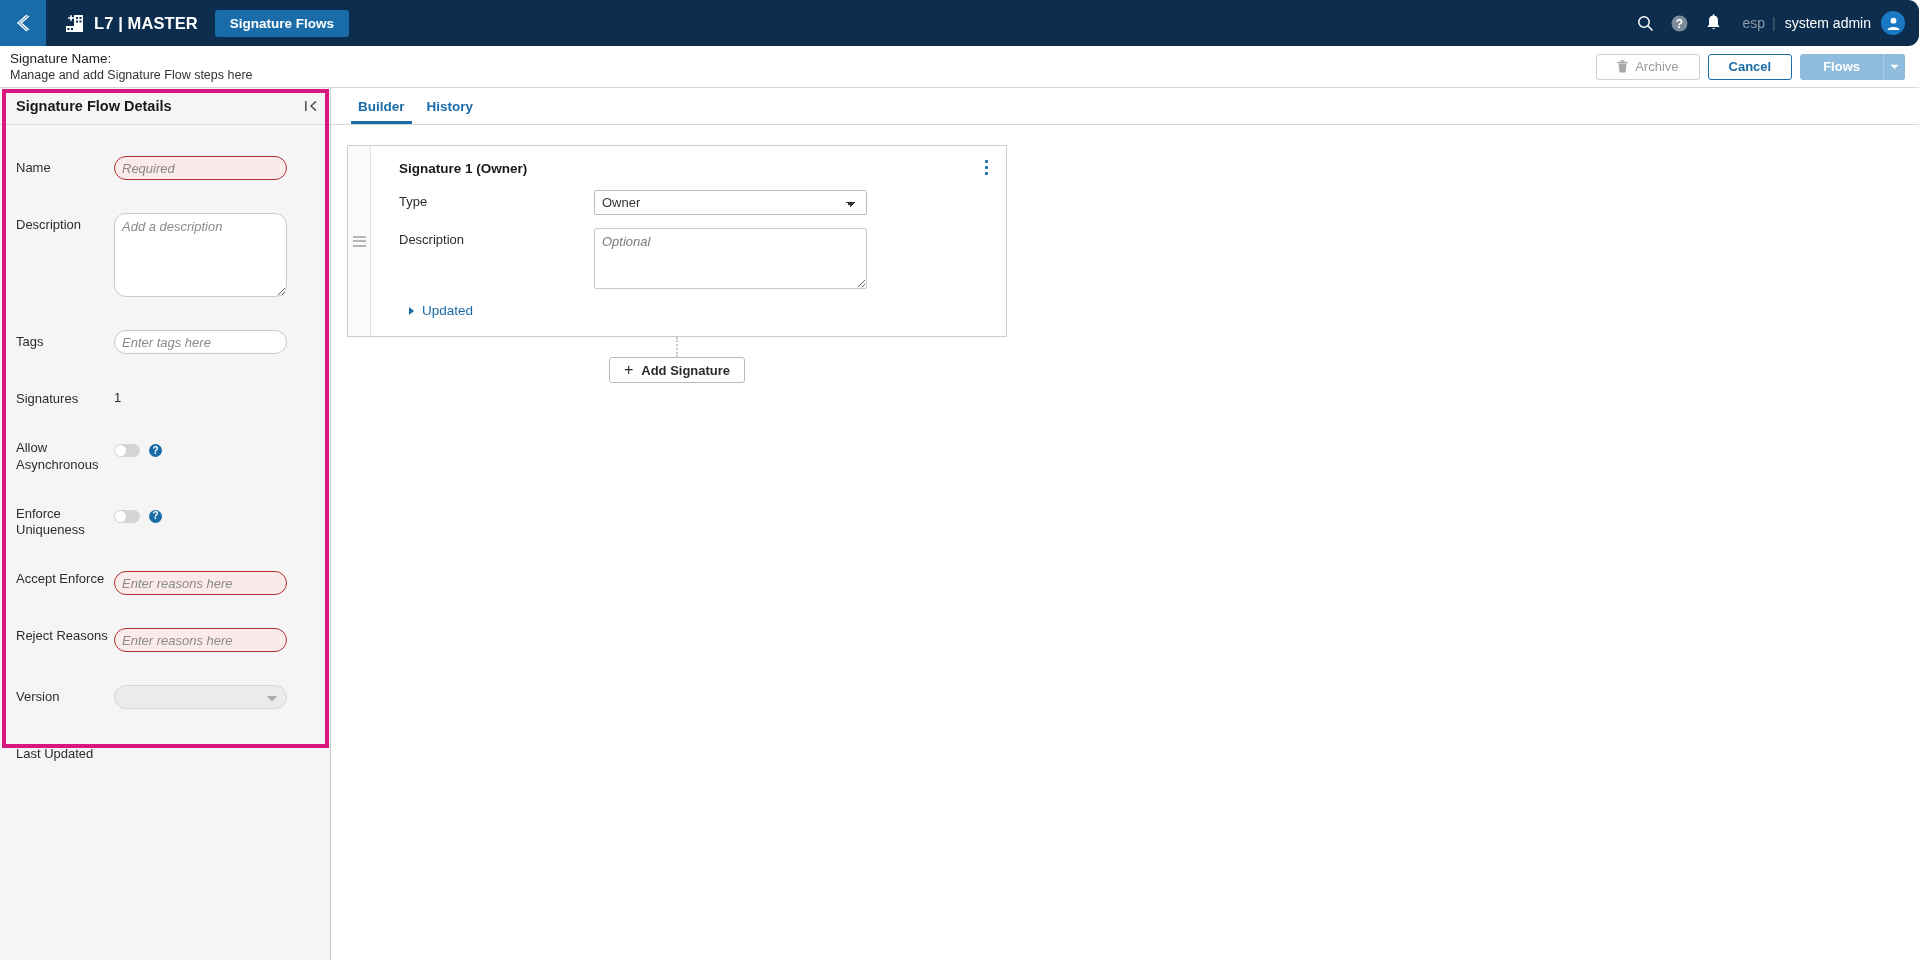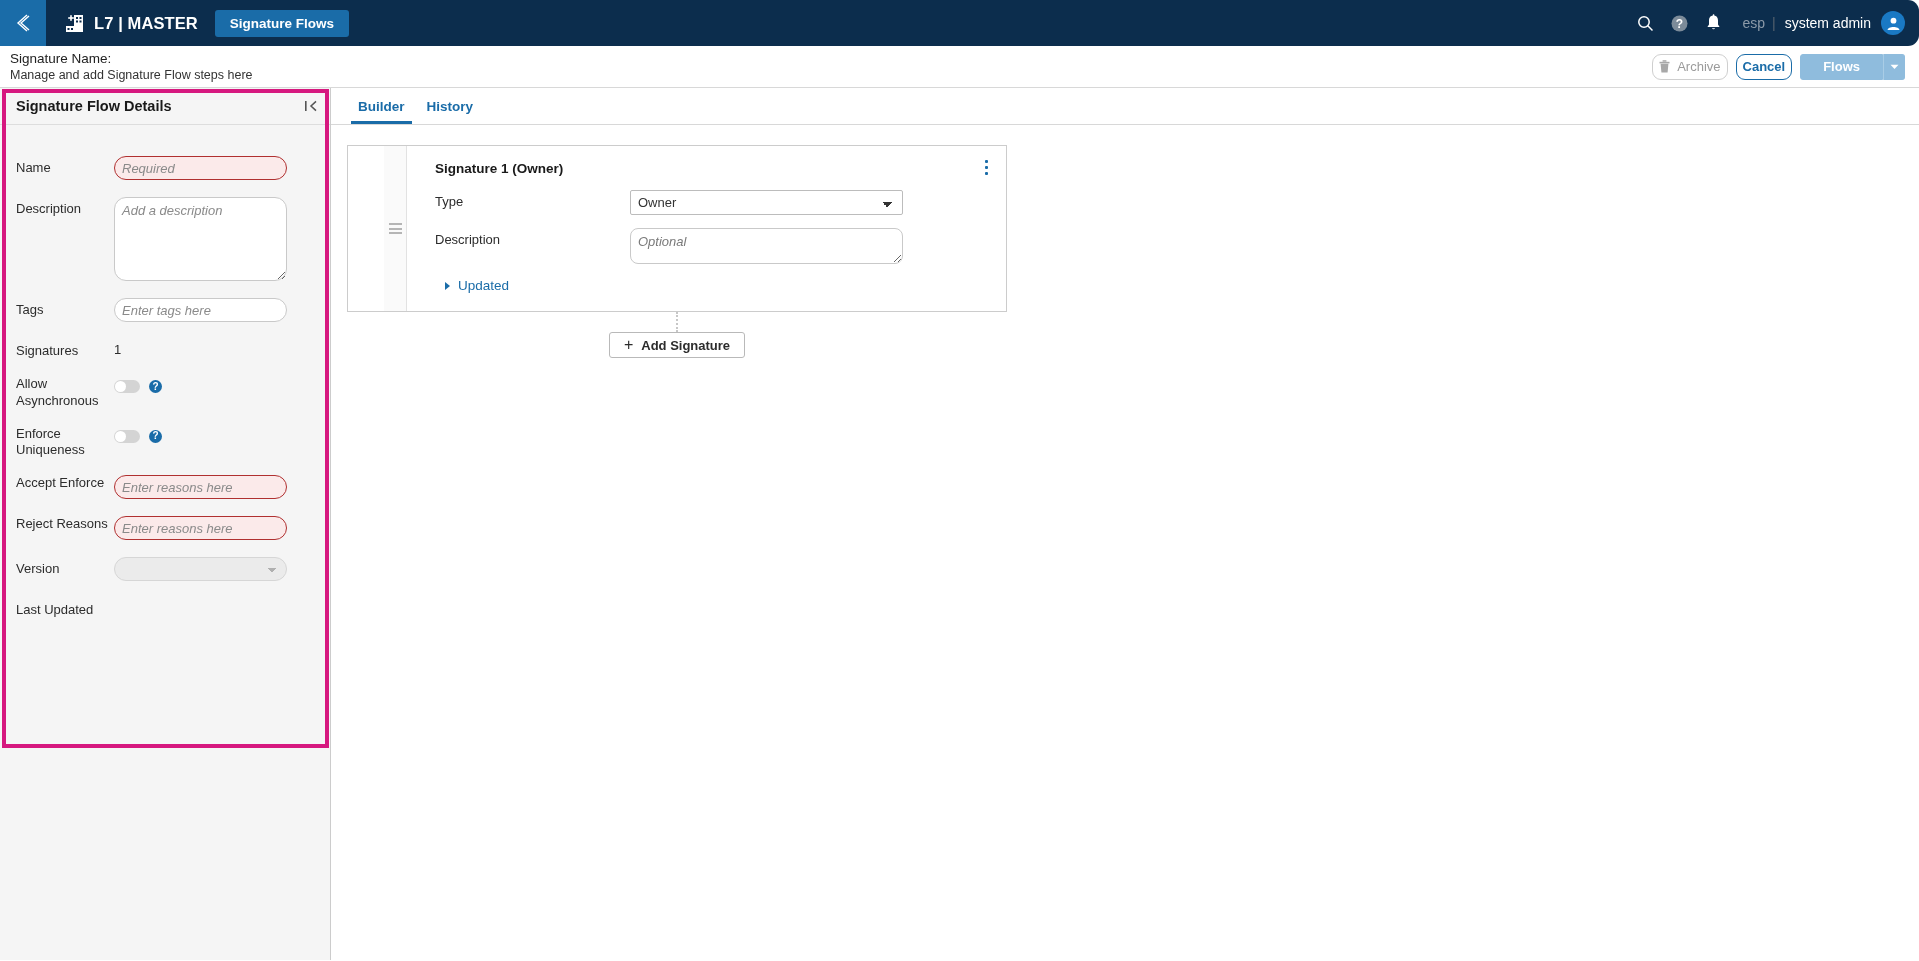--- a/index.html
+++ b/index.html
@@ -70,23 +70,23 @@
     position: relative;
   }
   #subheader-titles { padding-left: 10px; line-height: 1.28; }
   #sub-title { font-size: 13.5px; color: #222222; }
   #sub-subtitle { font-size: 12.5px; color: #333333; }
   #subheader-actions {
     margin-left: auto; display: flex; align-items: center;
     padding-right: 14px; gap: 8px;
   }
   .btn {
-    height: 26px; border-radius: 9px; font-size: 13px;
+    height: 26px; border-radius: 3px; font-size: 13px;
     display: inline-flex; align-items: center; justify-content: center;
-    cursor: pointer; padding: 0 6px; white-space: nowrap;
+    cursor: pointer; padding: 0 20px; white-space: nowrap;
     font-family: "Liberation Sans", sans-serif;
   }
   #btn-archive {
     background: #ffffff; border: 1px solid #cfcfcf; color: #9b9b9b;
     gap: 7px;
   }
   #btn-cancel {
     background: #ffffff; border: 1px solid #1a6ca8; color: #1a6ca8;
     font-weight: bold;
   }
@@ -114,21 +114,21 @@
     background: #f5f5f5;
   }
   #panel-header-title { font-size: 14.5px; font-weight: bold; color: #1a1a1a; }
   #panel-collapse {
     margin-left: auto; color: #555; font-size: 15px;
     cursor: pointer; display:flex; align-items:center; gap:1px;
   }
   #panel-form { padding: 18px 0 0 0; }
   .form-row {
     display: flex; align-items: flex-start;
-    padding: 13px 12px 0 16px; margin-bottom: 4px;
+    padding: 13px 12px 0 16px; margin-bottom: 20px;
   }
   .form-label {
     width: 98px; flex: none; font-size: 13px; color: #2c2c2c;
     line-height: 1.25; padding-top: 4px;
   }
   .form-label.two-line { padding-top: 0px; }
   .fld { font-family: "Liberation Sans", sans-serif; }
   input.fld, textarea.fld, select.fld {
     font-size: 13px; color: #333;
     border-radius: 12px; outline: none;
@@ -193,21 +193,21 @@
     font-size: 13.5px; font-weight: bold; color: #1a6ca8;
     cursor: pointer; position: relative;
   }
   .tab.active::after {
     content:''; position:absolute; left:4px; right:4px; bottom:0;
     height:3px; background:#1a6ca8;
   }
   #builder-area { padding: 20px 0 0 16px; }
   #sig-card {
     width: 660px; border: 1px solid #cccccc; background: #ffffff;
-    display: flex; position: relative; padding-left: 36px;
+    display: flex; position: relative;
   }
   #drag-handle {
     width: 23px; flex: none; border-right: 1px solid #e2e2e2;
     background: #fafafa; display:flex; align-items:center; justify-content:center;
     cursor: grab;
   }
   #drag-handle .lines { width: 13px; }
   #drag-handle .lines span {
     display:block; height:2px; background:#b5b5b5; margin: 2.5px 0;
   }
@@ -227,22 +227,22 @@
     background:#ffffff; border: 1px solid #bcbcbc; border-radius: 2px;
     -webkit-appearance:none; appearance:none;
     background-image:
       linear-gradient(45deg, transparent 50%, #333 50%),
       linear-gradient(135deg, #333 50%, transparent 50%);
     background-position: calc(100% - 15px) 11px, calc(100% - 10px) 11px;
     background-size: 5px 5px, 5px 5px;
     background-repeat: no-repeat;
   }
   #card-desc {
-    width: 273px; height: 36px; padding: 5px 7px; font-size: 13px;
-    background:#ffffff; border: 1px solid #c9c9c9; border-radius: 8px;
+    width: 273px; height: 61px; padding: 5px 7px; font-size: 13px;
+    background:#ffffff; border: 1px solid #c9c9c9; border-radius: 2px;
     resize: vertical; line-height: 1.3; color:#333;
   }
   #card-desc::placeholder { font-style: italic; color: #7a7a7a; }
   #advanced-toggle {
     display:flex; align-items:center; gap:8px; margin-top: 14px;
     margin-left: 10px; cursor:pointer; width: fit-content;
   }
   #advanced-toggle .caret {
     width:0; height:0; border-left: 5px solid #1a6ca8;
     border-top: 4px solid transparent; border-bottom: 4px solid transparent;

